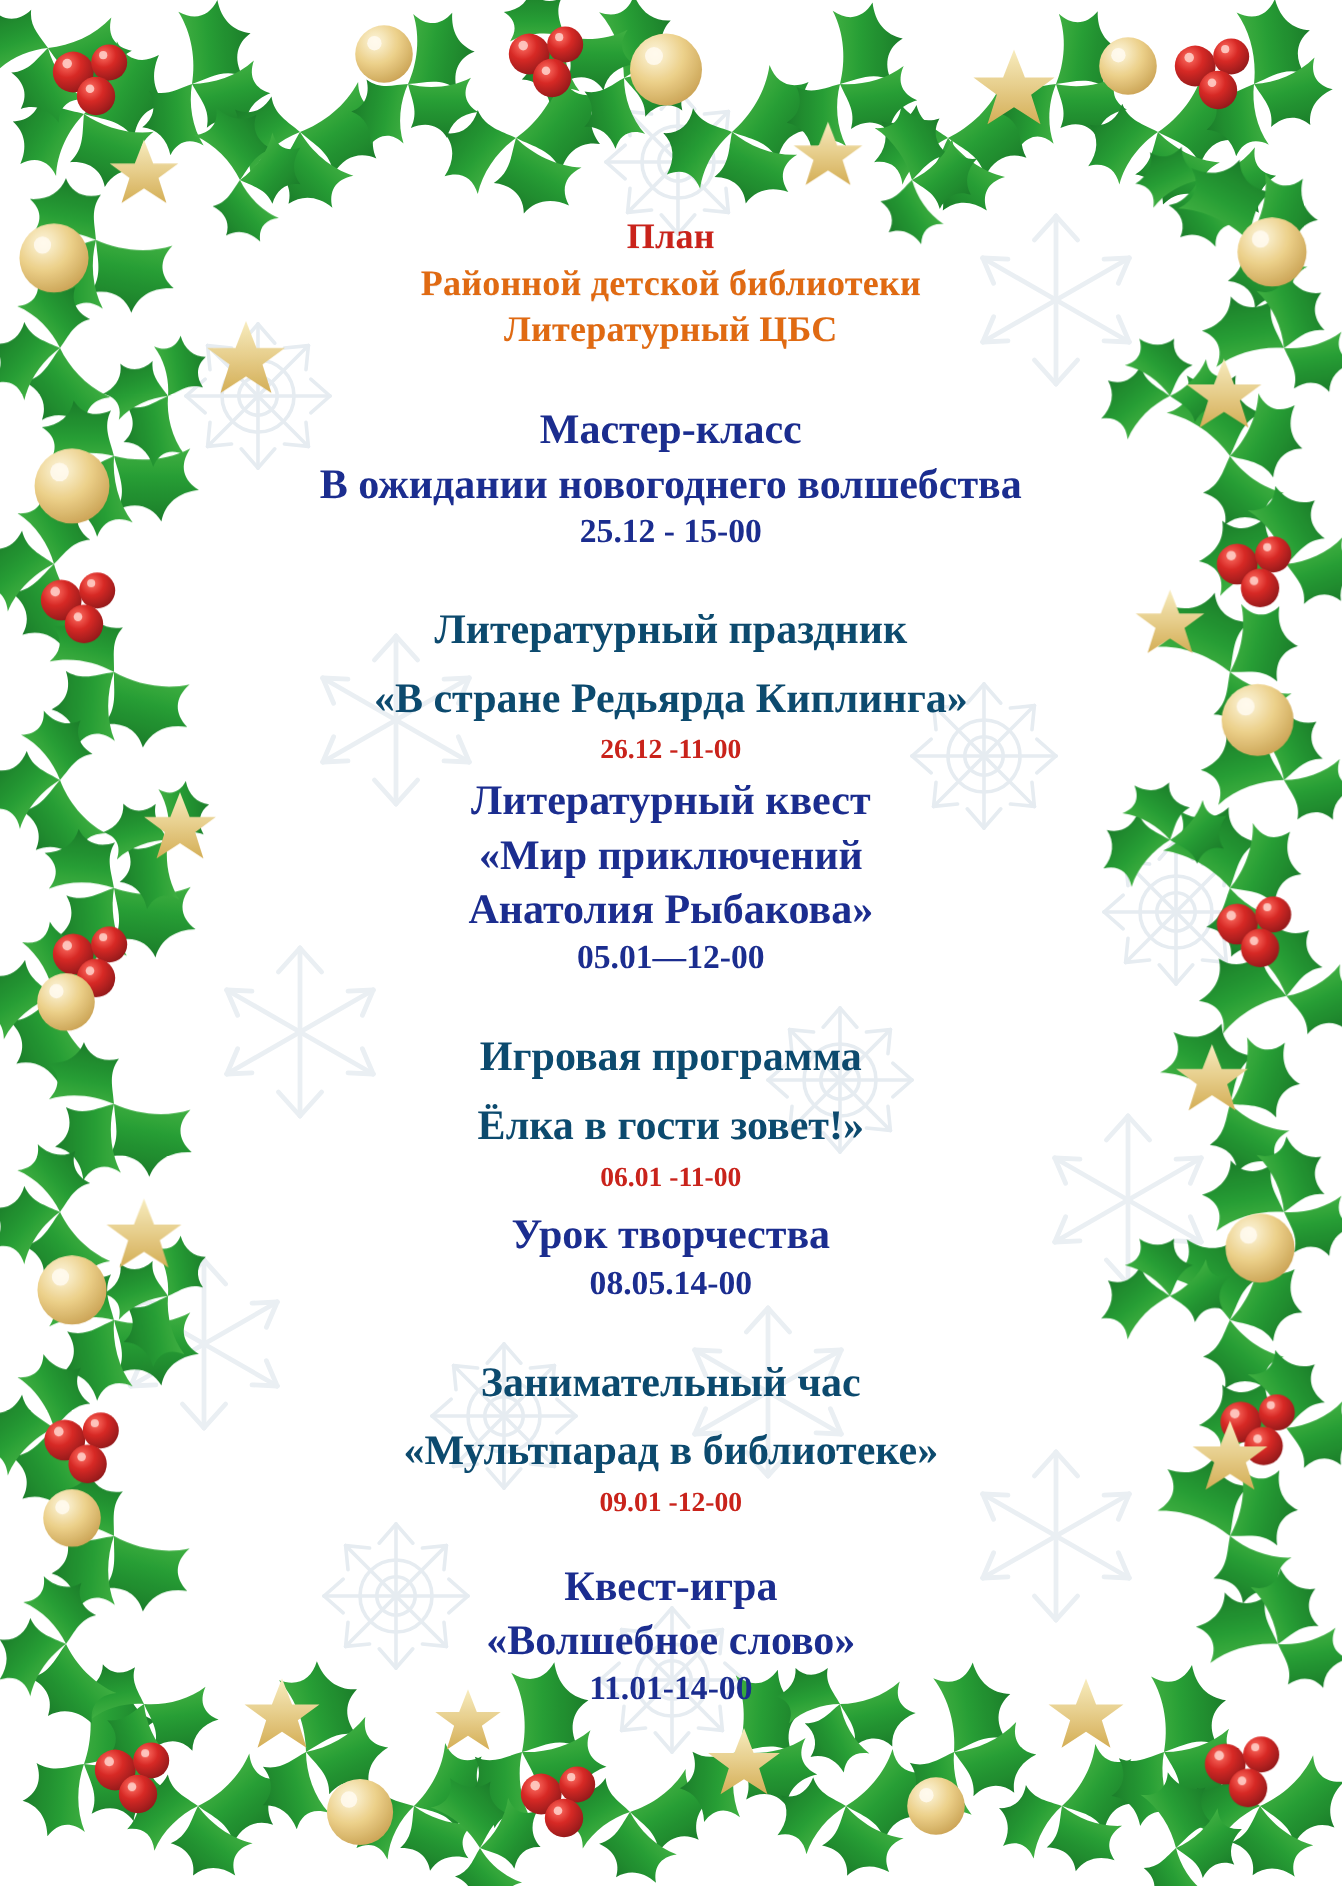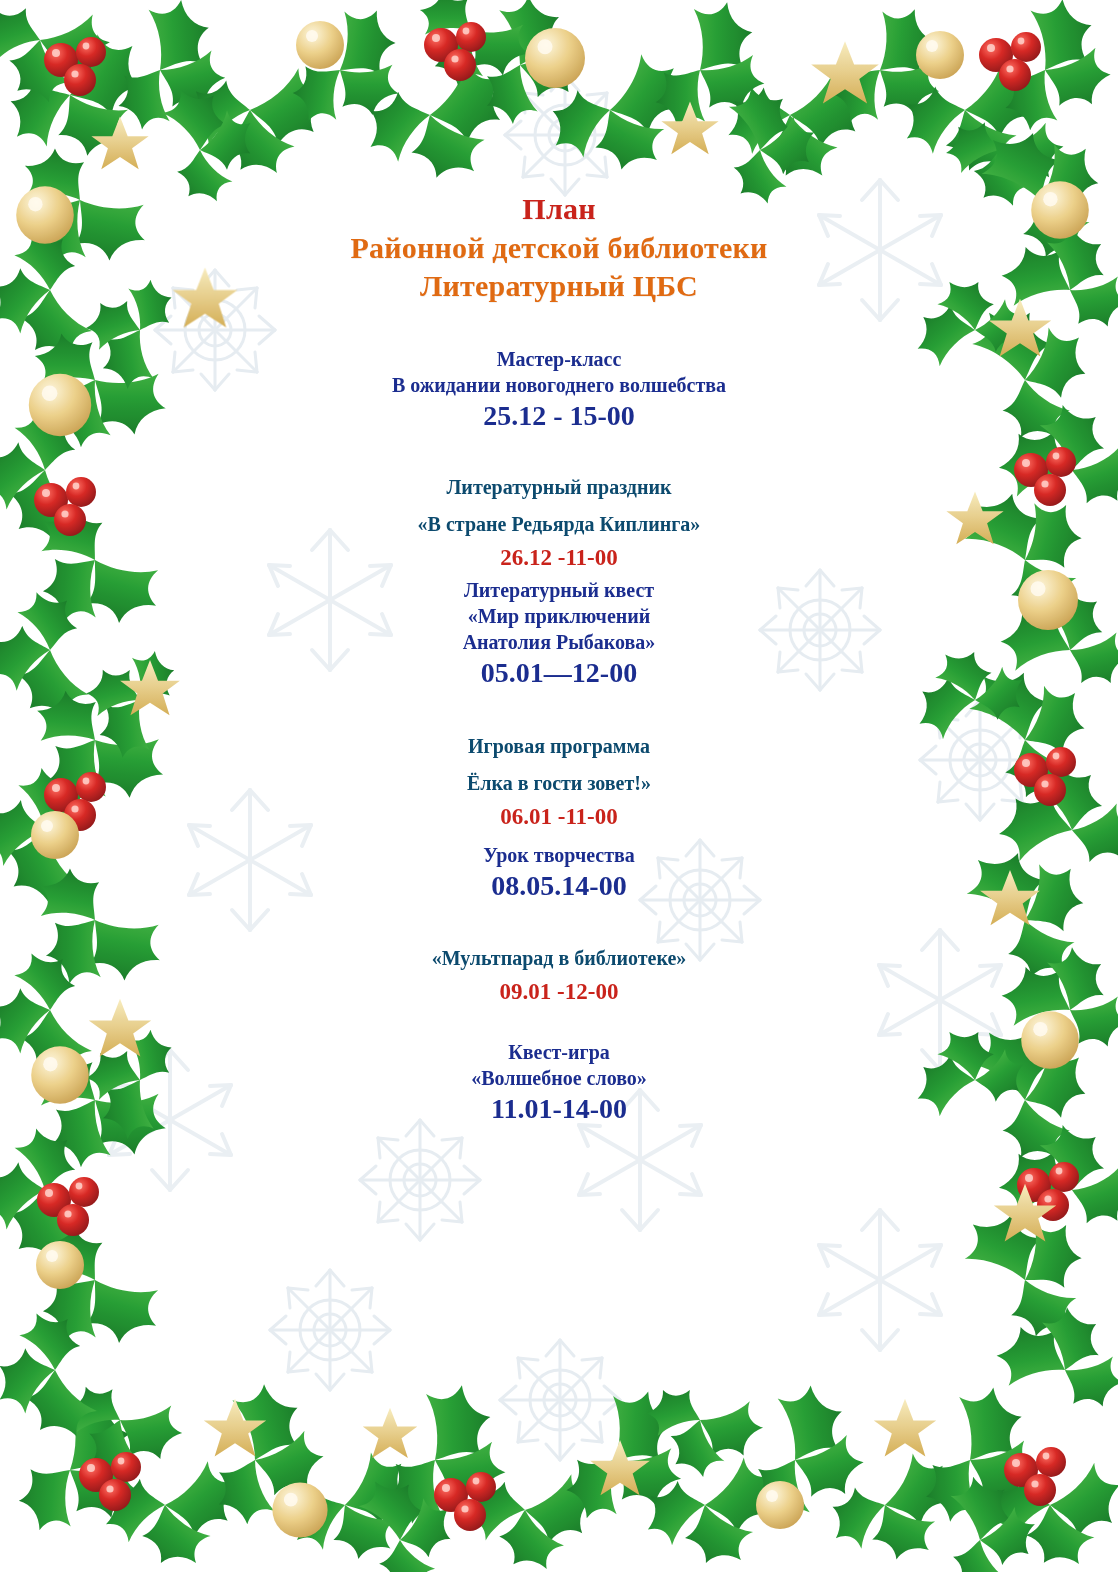--- a/index.html
+++ b/index.html
@@ -42,38 +42,38 @@
     position: absolute;
     left: 170px;
     top: 170px;
     width: 778px;
     height: 1240px;
     text-align: center;
     z-index: 5;
   }
 
   .title-block {
-    margin-top: 20px;
+    margin-top: 9px;
   }
   .title-line {
     font-weight: bold;
     font-size: 30px;
     line-height: 1.29;
     letter-spacing: 0.2px;
     text-shadow: 0.5px 0.5px 0 rgba(0,0,0,0.06);
   }
   .t-red { color: #c9231b; }
   .t-orange { color: #e06a12; }
 
   .event {
     margin-top: 22px;
   }
   .event-line {
     font-weight: bold;
-    font-size: 20px;
+    font-size: 35px;
     line-height: 1.3;
   }
   .ev-blue { color: #1b2d8f; }
   .ev-red  { color: #0c4a6e; margin-top: 11px; }
   .ev-date-blue { color: #1b2d8f; font-weight: bold; font-size: 28px; line-height: 1.3; }
   .ev-date-red  { color: #c9231b; font-weight: bold; font-size: 23px; line-height: 1.3; }
 
   .gap-sm { height: 6px; }
   .gap-md { height: 18px; }
   .gap-lg { height: 30px; }
@@ -382,20 +382,21 @@
     </div>
 
     <div class="event" style="margin-top:10px;">
       <div class="event-line ev-blue">Урок творчества</div>
       <div class="ev-date-blue">08.05.14-00</div>
     </div>
 
     <div class="gap-lg"></div>
 
     <div class="event" style="margin-top:0;">
+      <div class="event-line ev-red">Занимательный час</div>
       <div class="event-line ev-red">«Мультпарад в библиотеке»</div>
       <div class="gap-sm"></div>
       <div class="ev-date-red">09.01 -12-00</div>
     </div>
 
     <div class="gap-md"></div>
 
     <div class="event" style="margin-top:14px;">
       <div class="event-line ev-blue">Квест-игра</div>
       <div class="event-line ev-blue">«Волшебное слово»</div>

